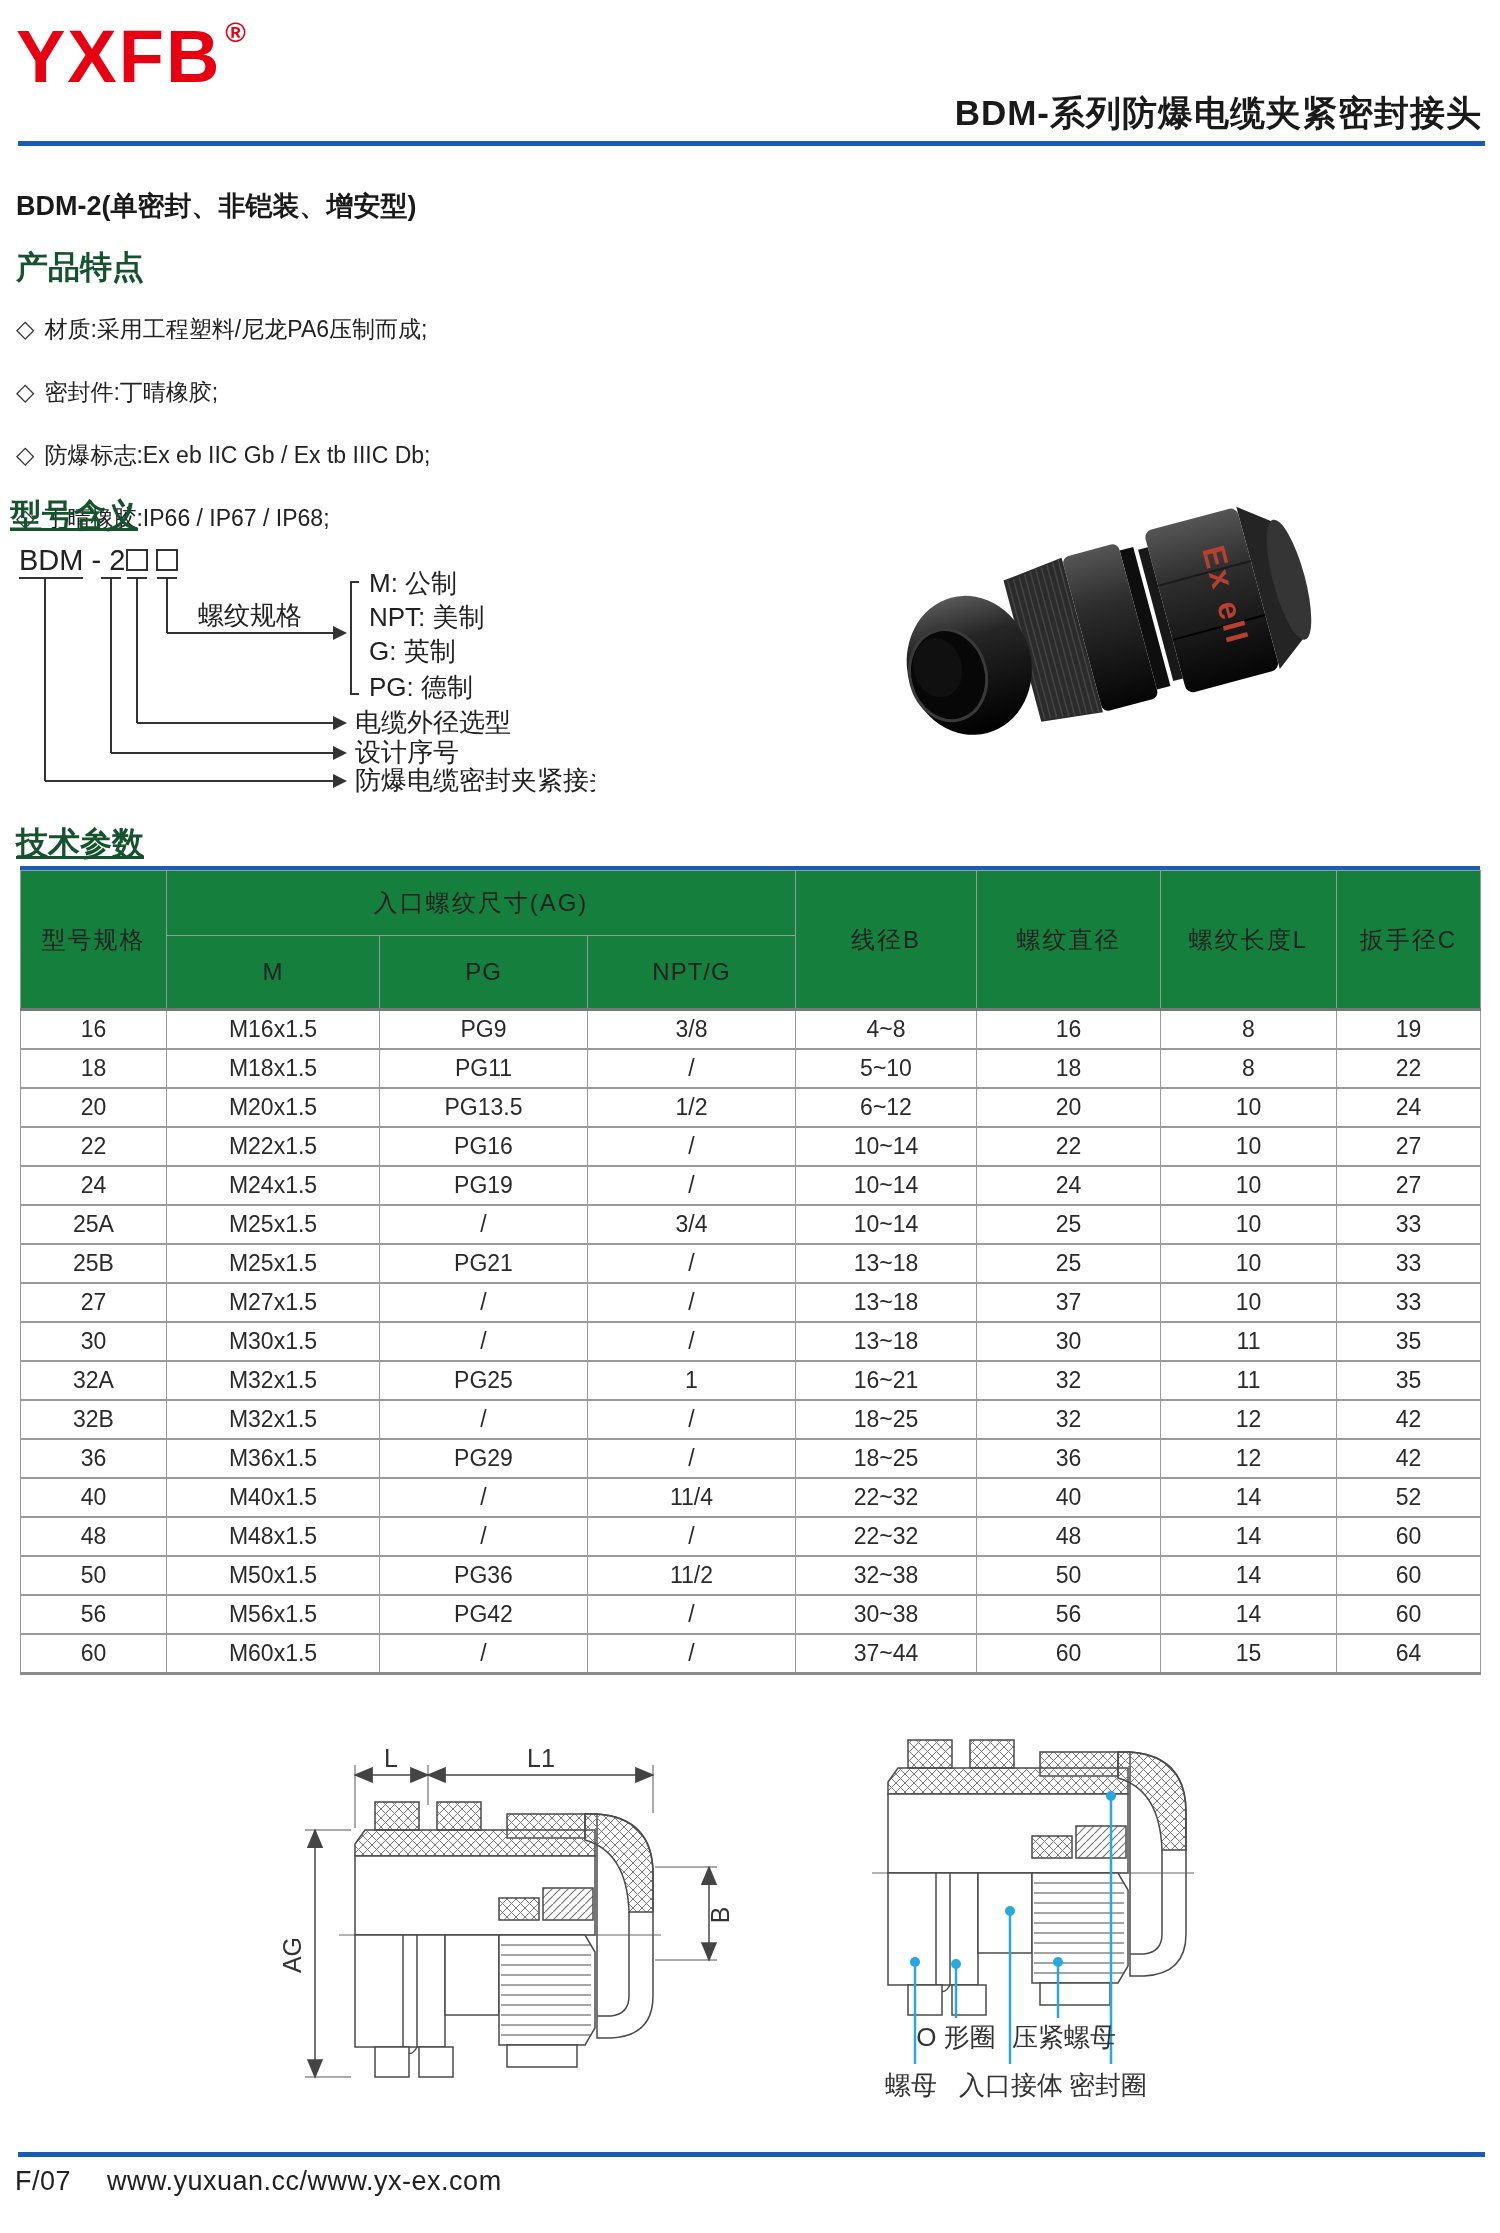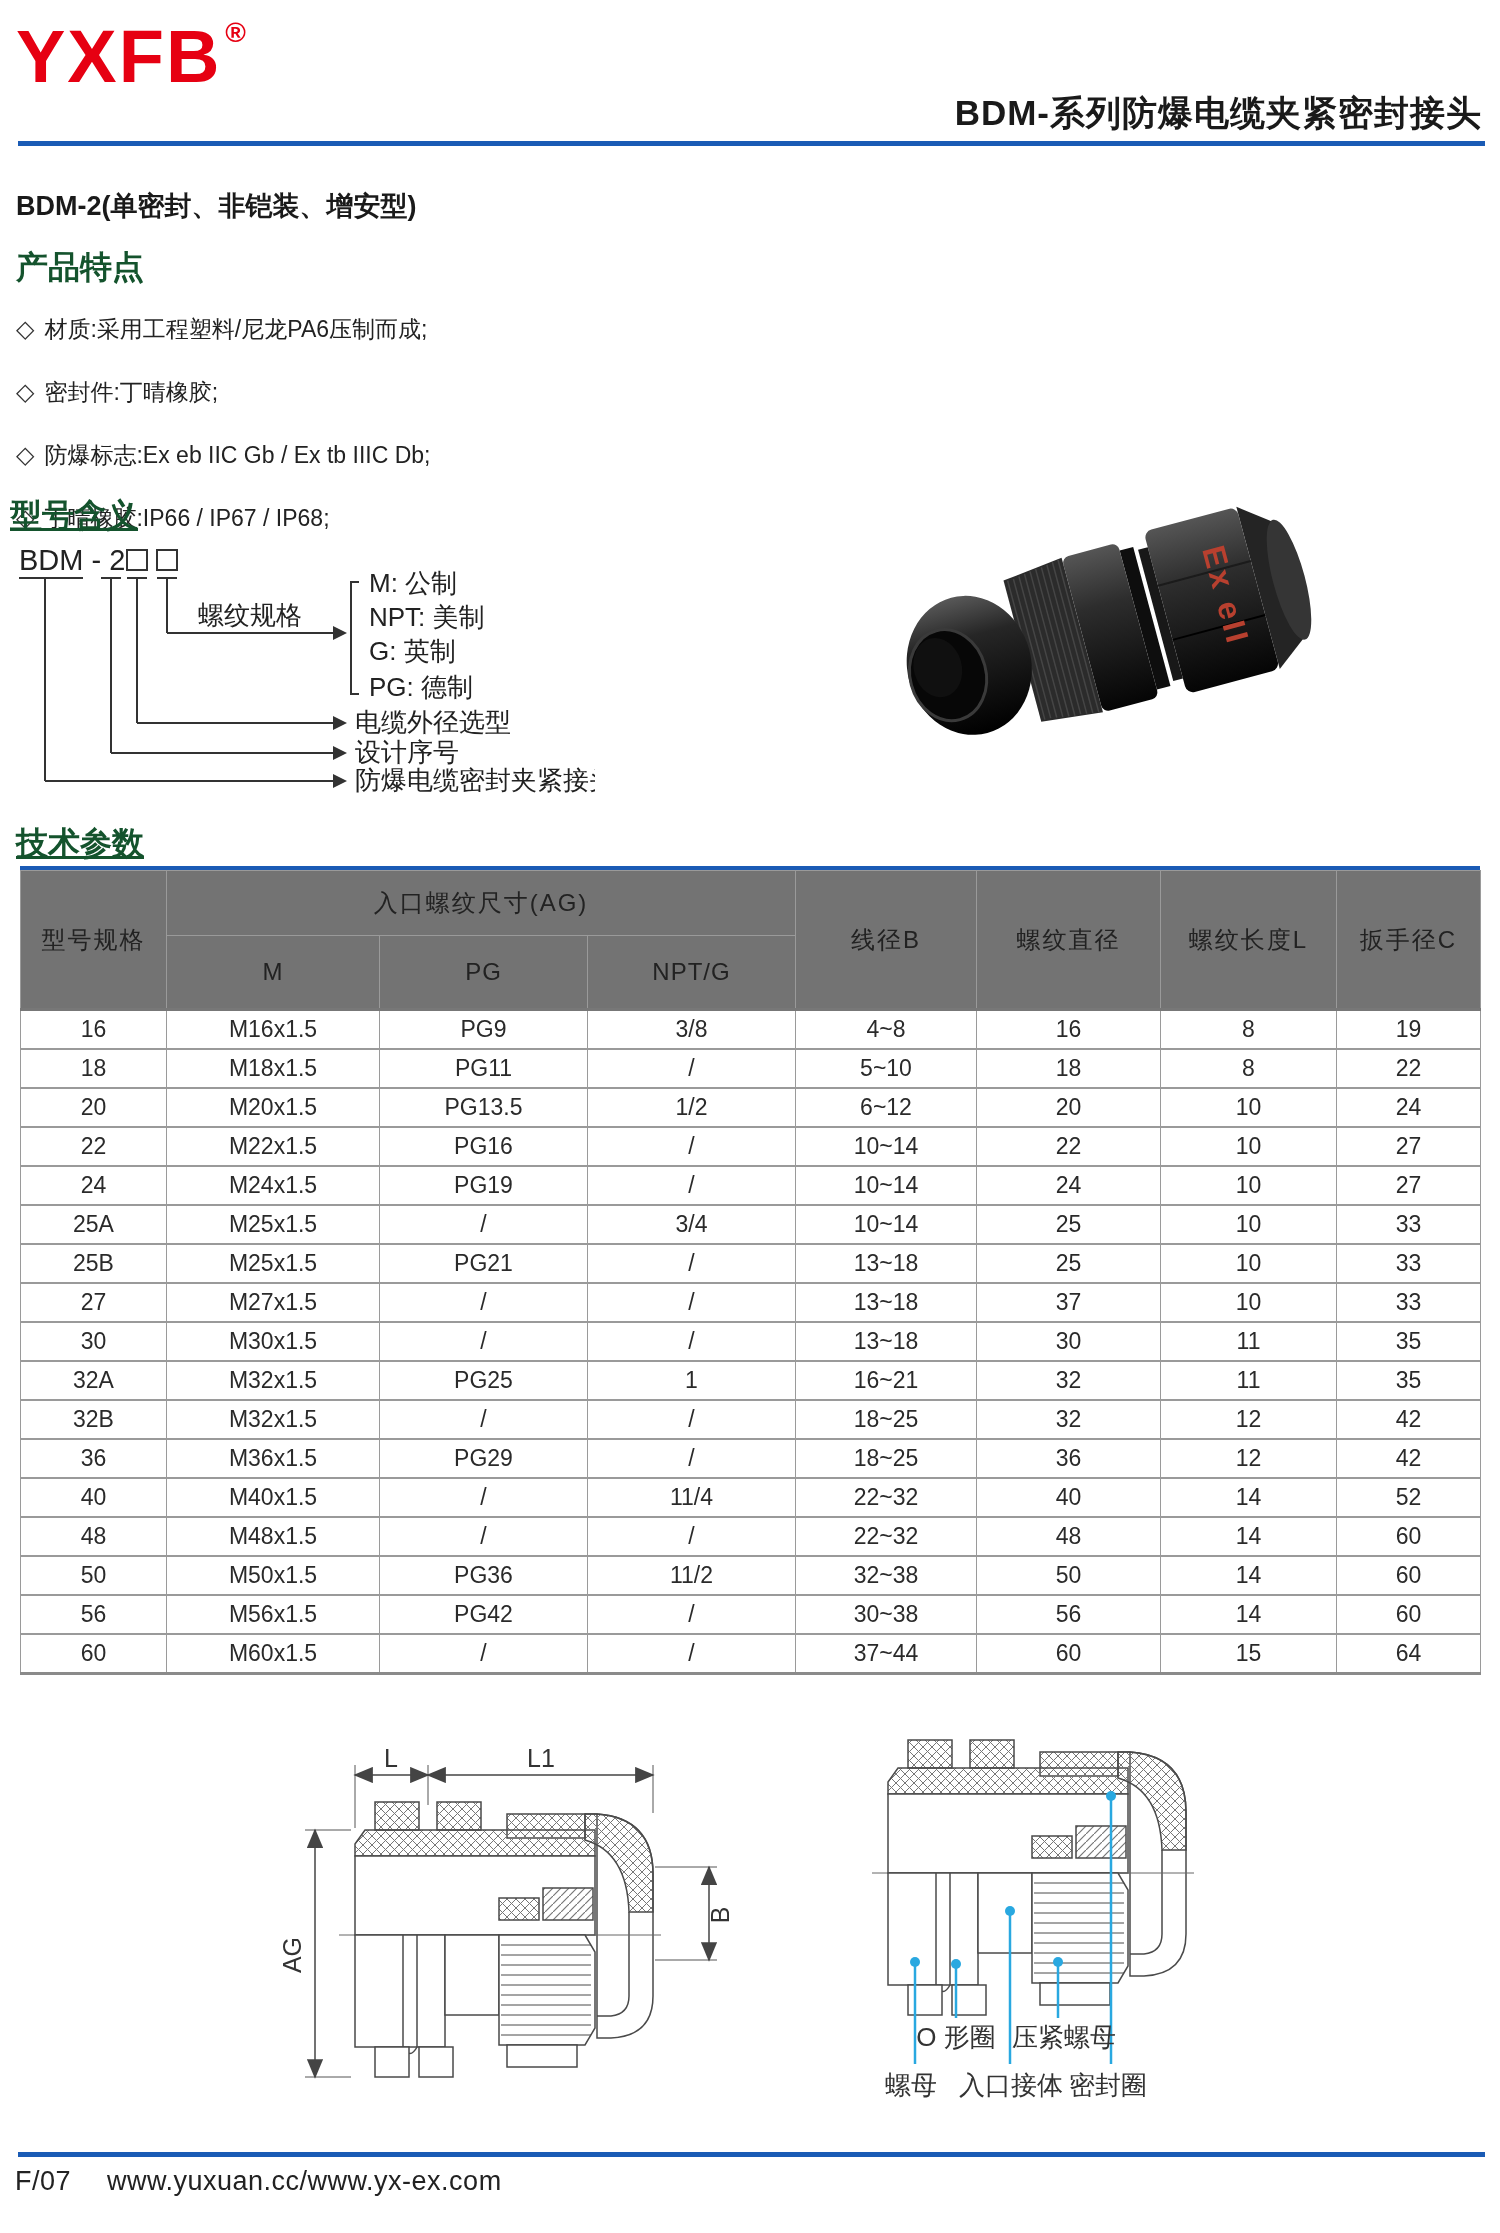--- a/index.html
+++ b/index.html
@@ -27,21 +27,21 @@
   .feature-col { top:292px; font-size:23px; color:#222; }
   .feature-col .feat { height:40px; line-height:28px; white-space:nowrap;margin-top:23px; }
   .feature-col .bullet { margin-right:10px; font-size:24px; color:#333; }
   .col-left { left:16px; }
   .col-right { left:748px; }
 
   
   .tbl-wrap { left:20px; top:866px; width:1460px; border-top:4px solid #1a5bb5; }
   table.tech { border-collapse:collapse; width:1460px; table-layout:fixed; border-bottom:3px solid #8a8a8a; }
   table.tech th, table.tech td { border:1px solid #9a9a9a; text-align:center; vertical-align:middle; padding:0; }
-  table.tech thead th { background:#737373; font-weight:normal; font-size:24px; color:#222; letter-spacing:2px; }
+  table.tech thead th { background:#15803d; font-weight:normal; font-size:24px; color:#222; letter-spacing:2px; }
   table.tech thead tr.hr1 th { height:64px; }
   table.tech thead tr.hr2 th { height:72px; letter-spacing:1px; }
   table.tech thead tr.hr2 th, table.tech thead tr.hr1 th[rowspan] { border-bottom:3px solid #777; }
   table.tech tbody td { height:37px; font-size:23px; color:#2a2a2a; background:#fff; border-top:2px solid #9a9a9a; }
 
   
   svg text { font-family:"Liberation Sans","DejaVu Sans",sans-serif; }
   .diag-label { font-size:26px; fill:#222; }
   .diag-code { font-size:29px; fill:#222; }
   .dim-label { font-size:25px; fill:#333; }

